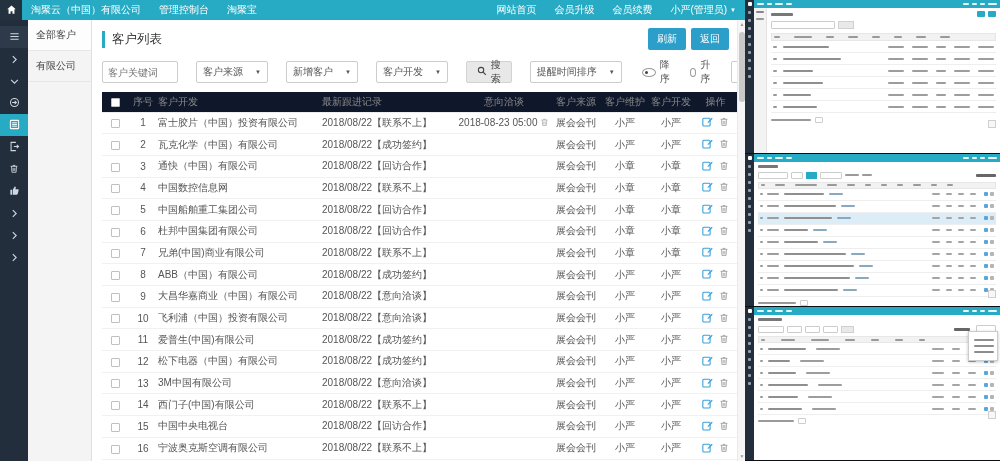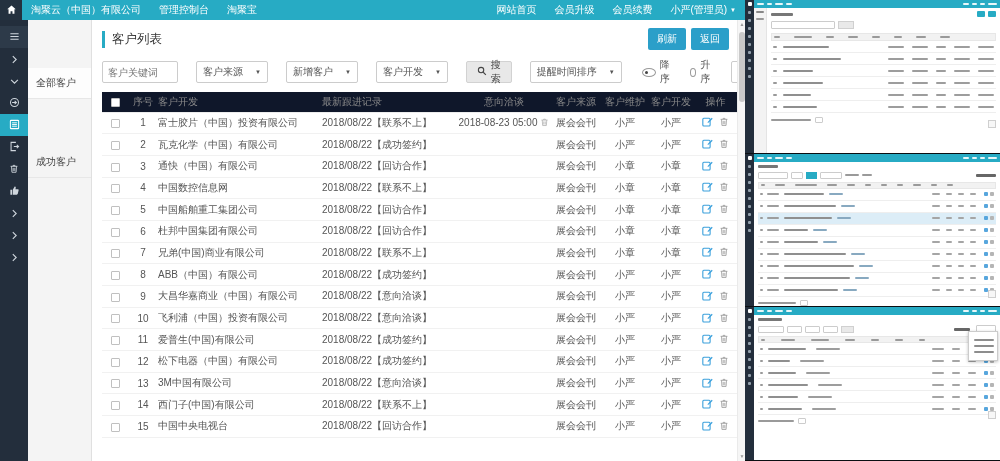--- a/index.html
+++ b/index.html
@@ -19,21 +19,21 @@
 
   .appbody { flex:1; display:flex; min-height:0; }
   .iconbar { width:28px; background:#232e3c; padding-top:6px; display:flex;
              flex-direction:column; flex:0 0 28px; }
   .icon-item { height:22px; display:flex; align-items:center; justify-content:center; cursor:pointer; }
   .icon-item.first { background:#2d3a49; }
   .icon-item.active { background:#27abc4; }
 
   .subnav { width:64px; background:#f4f4f4; border-right:1px solid #e0e0e0;
             font-size:10px; color:#444; flex:0 0 64px; }
-  .subnav-item { padding:8px 8px; border-bottom:1px solid #e7e7e7; cursor:pointer; white-space:nowrap;margin-top:48px; }
+  .subnav-item { padding:8px 8px; border-bottom:1px solid #e7e7e7; cursor:pointer; white-space:nowrap; }
   .subnav-item.active { background:#fdfdfd; }
 
   .main { flex:1; background:#fff; padding:6px 8px 0 10px; display:flex;
           flex-direction:column; min-width:0; }
   .page-head { display:flex; align-items:center; height:26px; flex:0 0 26px; }
   .page-title { font-size:12.5px; color:#333; border-left:3px solid #27abc4; padding-left:7px; }
   .head-btns { margin-left:auto; display:flex; gap:5px; }
   .btn-teal { background:#2b9fc9; color:#fff; font-size:10px; padding:4px 9px;
               border:none; border-radius:2px; cursor:pointer; }
 
@@ -188,21 +188,21 @@
           </div>
           <div class="icon-item">
             <span><svg viewBox="0 0 16 16" width="9" height="9">
                 <path d="M5 2l6 6-6 6" fill="none" stroke="#cfd6dd" stroke-width="2"></path>
               </svg></span>
           </div>
         </div>
 
       <div class="subnav">
         <div class="subnav-item active">全部客户</div>
-        <div class="subnav-item">成功客户</div>
+        <div class="subnav-item">有限公司</div>
       </div>
 
       <div class="main">
         <div class="page-head">
           <span class="page-title">客户列表</span>
           <span class="head-btns">
             <button class="btn-teal">刷新</button>
             <button class="btn-teal">返回</button>
           </span>
         </div>
@@ -517,20 +517,36 @@
                 <td class="">展会会刊</td>
                 <td class="">小严</td>
                 <td class="">小严</td>
                 <td class=""><span class="op-ic"><svg viewBox="0 0 16 16" width="11" height="11">
                       <rect x="1.2" y="3.2" width="10.6" height="11.4" rx="1.4" fill="none" stroke="#3aa0dc" stroke-width="1.6"></rect>
                       <path d="M8.6 8.2l5.6-5.6 1.3 1.3-5.6 5.6-1.8.5z" fill="#3aa0dc"></path>
                     </svg></span><span class="op-ic"><svg viewBox="0 0 16 16" width="10" height="11">
                       <path fill="none" stroke="#999" stroke-width="1.3" d="M2.5 4.5h11M6.5 4.5V3h3v1.5M4 4.5l.7 9.8h6.6l.7-9.8M6.7 7v5.5M9.3 7v5.5"></path>
                     </svg></span></td>
               </tr>
+              <tr>
+                <td class=""><span class="cb"></span></td>
+                <td class="">16</td>
+                <td class="al">宁波奥克斯空调有限公司</td>
+                <td class="al">2018/08/22【联系不上】</td>
+                <td class=""></td>
+                <td class="">展会会刊</td>
+                <td class="">小严</td>
+                <td class="">小严</td>
+                <td class=""><span class="op-ic"><svg viewBox="0 0 16 16" width="11" height="11">
+                      <rect x="1.2" y="3.2" width="10.6" height="11.4" rx="1.4" fill="none" stroke="#3aa0dc" stroke-width="1.6"></rect>
+                      <path d="M8.6 8.2l5.6-5.6 1.3 1.3-5.6 5.6-1.8.5z" fill="#3aa0dc"></path>
+                    </svg></span><span class="op-ic"><svg viewBox="0 0 16 16" width="10" height="11">
+                      <path fill="none" stroke="#999" stroke-width="1.3" d="M2.5 4.5h11M6.5 4.5V3h3v1.5M4 4.5l.7 9.8h6.6l.7-9.8M6.7 7v5.5M9.3 7v5.5"></path>
+                    </svg></span></td>
+              </tr>
             </tbody>
         </table>
       </div>
 
       <div class="scrollbar">
         <div class="sb-arrow">▲</div>
         <div class="sb-thumb"></div>
         <div class="sb-arrow bottom">▼</div>
       </div>
     </div>

